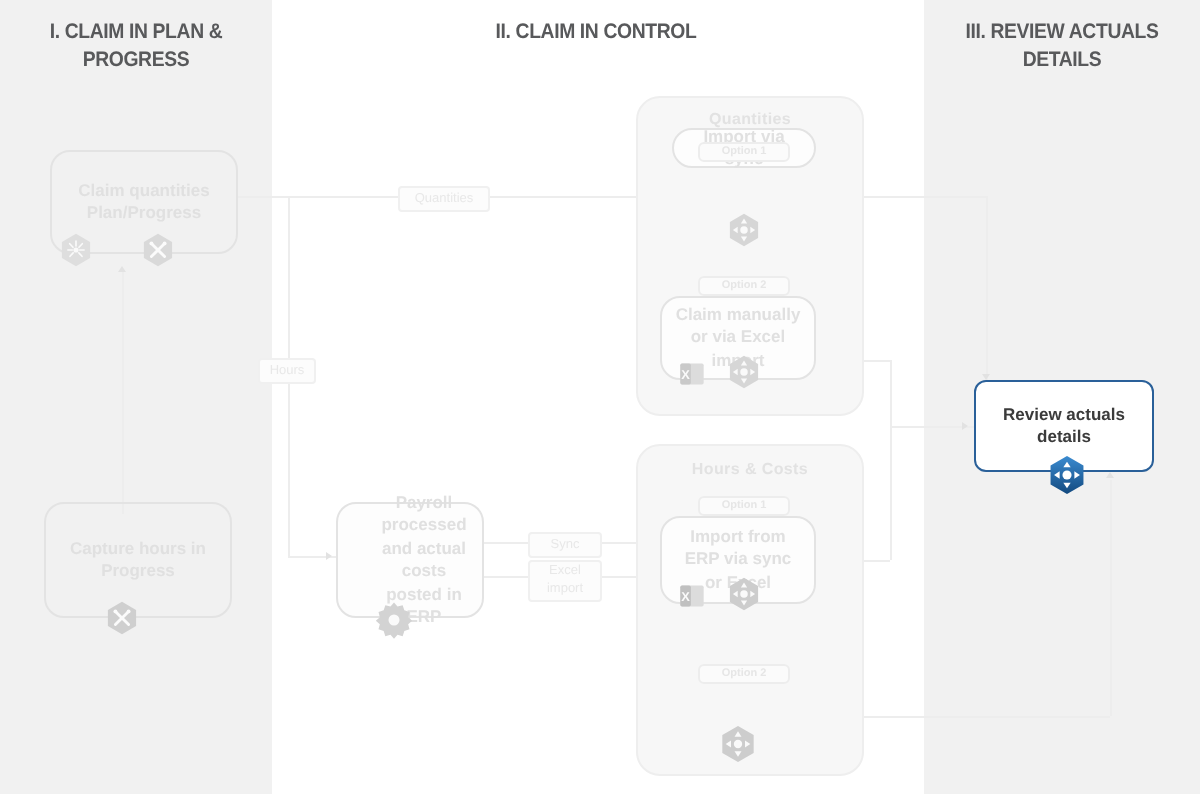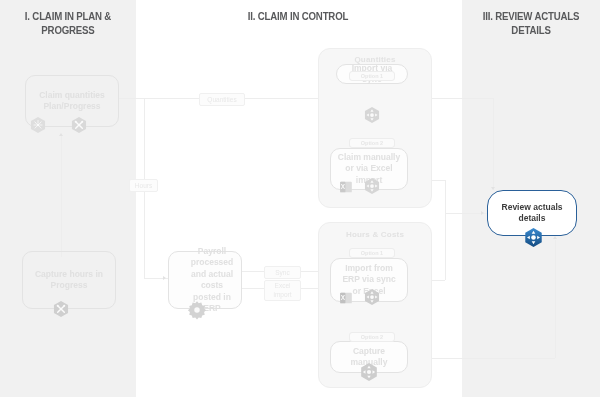--- a/index.html
+++ b/index.html
@@ -129,21 +129,21 @@
     z-index:6;
   }
   .excel-icon svg{display:block;width:14px;height:14px;}
 
   
   #review-node{
     position:absolute;
     left:487px;top:190px;width:90px;height:46px;
     box-sizing:border-box;
     border:1.6px solid #2a6099;
-    border-radius:16px;
+    border-radius:6px;
     background:#ffffff;
     color:#3b3b3b;
     font-size:8.5px;
     font-weight:bold;
     line-height:11.5px;
     display:flex;align-items:center;justify-content:center;
     text-align:center;
     z-index:7;
   }
 </style>
@@ -323,23 +323,20 @@
       <g fill="#fafafa">
         <polygon points="12,4.4 14.1,7.6 9.9,7.6"></polygon>
         <polygon points="12,19.6 9.9,16.4 14.1,16.4"></polygon>
         <polygon points="4.6,12 7.8,9.9 7.8,14.1"></polygon>
         <polygon points="19.4,12 16.2,14.1 16.2,9.9"></polygon>
       </g>
       <circle cx="12" cy="12" r="2.5" fill="#fafafa"></circle>
     </svg>
   </div>
 
-  <div class="node" style="left:330px;top:341px;width:78px;height:32px;">
-    <span>Capture manually</span>
-  </div>
   <div class="option-chip" style="left:349px;top:332px;width:46px;">Option 2</div>
 
   <div class="hexbadge" style="left:359px;top:362px;width:20px;height:20px;">
     <svg viewBox="0 0 24 24" style="width:20px;height:20px;" aria-hidden="true">
       <polygon points="12,1.2 21.4,6.6 21.4,17.4 12,22.8 2.6,17.4 2.6,6.6" fill="#cdcdcd"></polygon>
       <g fill="#fafafa">
         <polygon points="12,4.4 14.1,7.6 9.9,7.6"></polygon>
         <polygon points="12,19.6 9.9,16.4 14.1,16.4"></polygon>
         <polygon points="4.6,12 7.8,9.9 7.8,14.1"></polygon>
         <polygon points="19.4,12 16.2,14.1 16.2,9.9"></polygon>

